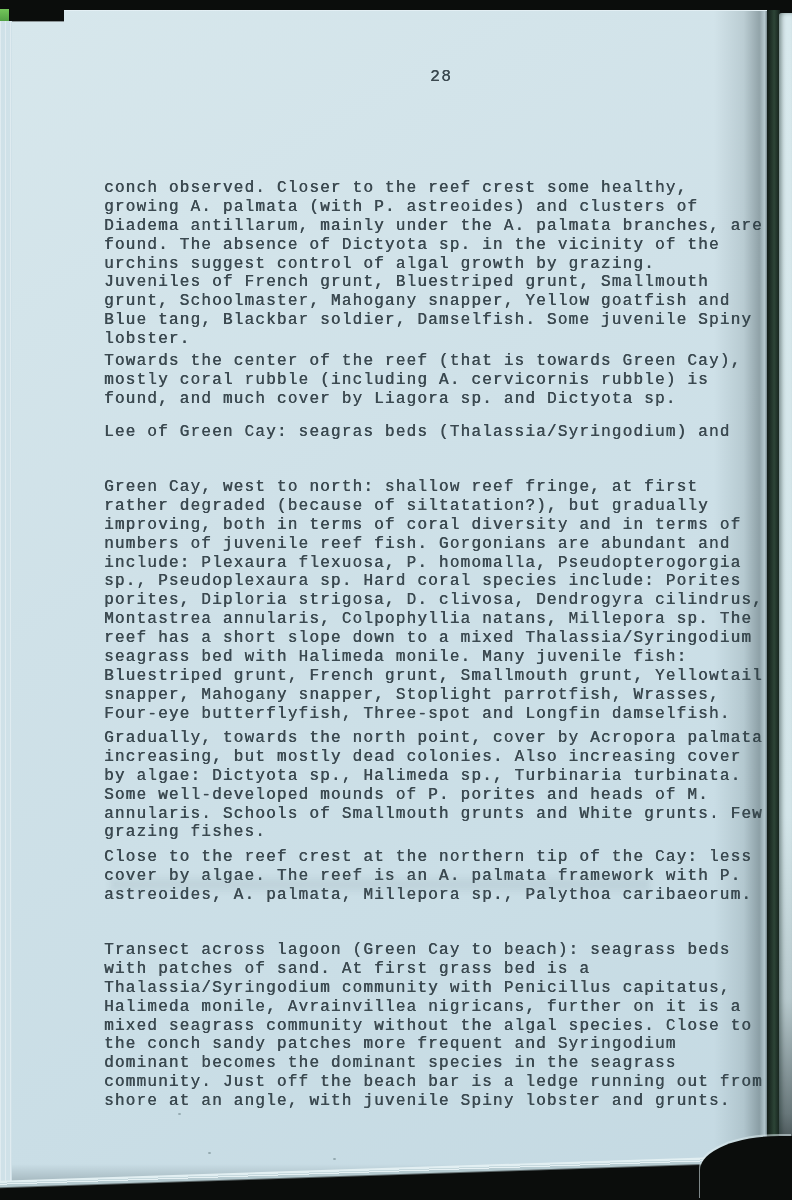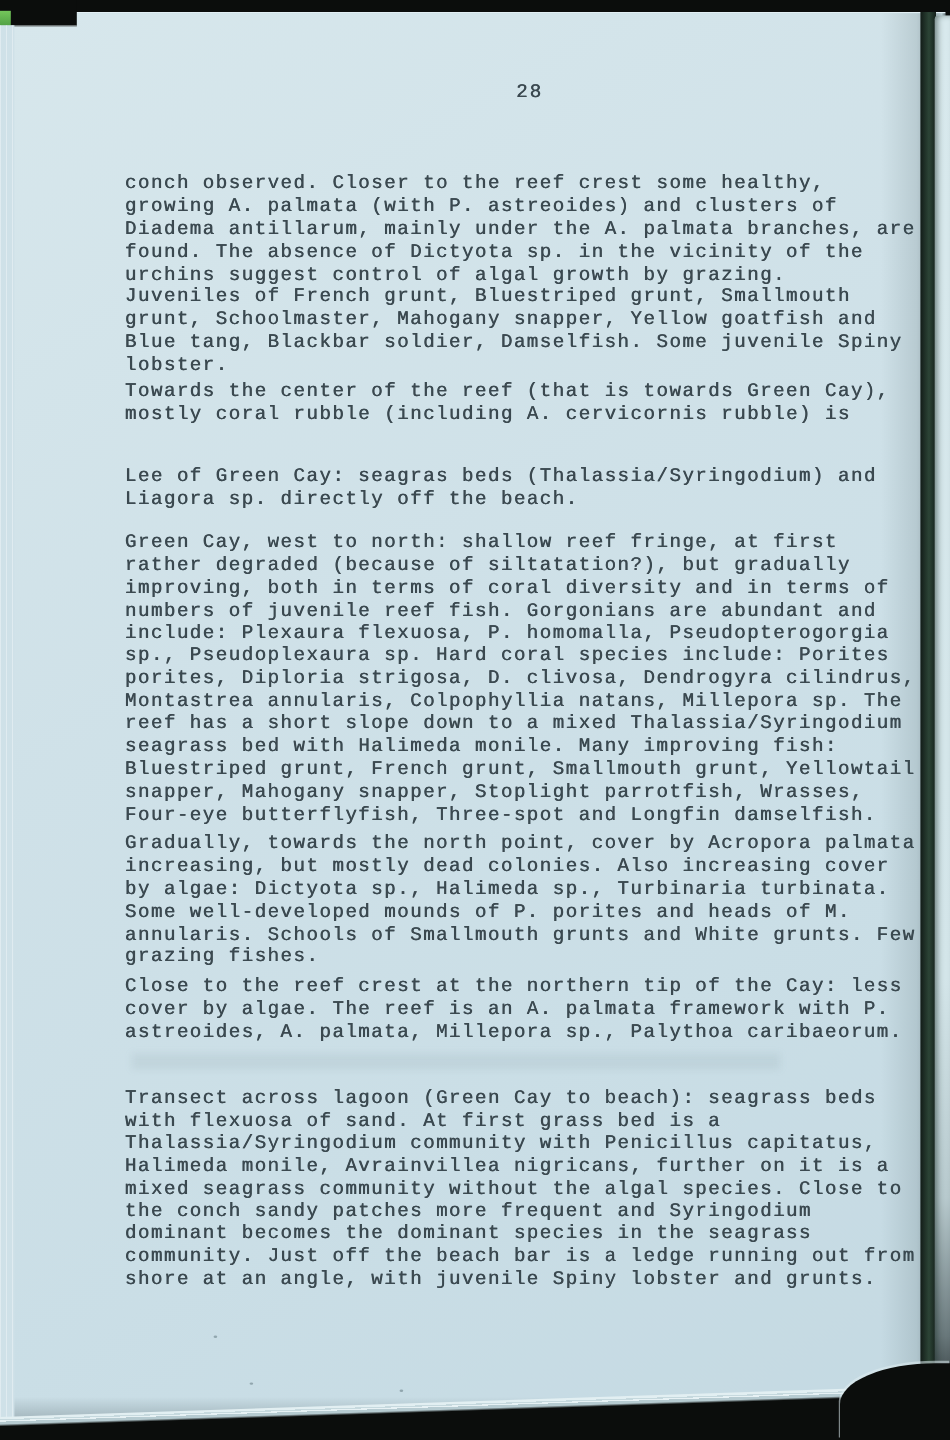--- a/index.html
+++ b/index.html
@@ -5,21 +5,21 @@
   html,body{margin:0;padding:0;background:#0b0d0c;}
   body{width:792px;height:1200px;position:relative;overflow:hidden;
        font-family:"Liberation Mono","DejaVu Sans Mono",monospace;}
 
   .stage{position:absolute;inset:0;}
 
   
   .main-page{position:absolute;left:10px;top:10px;width:758px;height:1177px;
     background:linear-gradient(150deg,#d7e7ec 0%,#cfe1e8 40%,#cadee6 70%,#c4d9e2 100%);
     border-top:1px solid rgba(236,246,249,.75);
-    border-bottom-right-radius:80px 26px;padding-left:20px;}
+    border-bottom-right-radius:80px 26px;}
   
   .main-page::after{content:"";position:absolute;top:0;right:0;width:54px;height:100%;
     background:linear-gradient(to right,rgba(56,78,82,0) 0%,rgba(56,78,82,.15) 55%,
       rgba(43,61,65,.38) 84%,rgba(160,180,185,.55) 94%,rgba(30,44,48,.65) 100%);
     border-bottom-right-radius:80px 26px;pointer-events:none;}
   
   .main-page::before{content:"";position:absolute;bottom:0;left:0;width:100%;height:24px;
     background:linear-gradient(to bottom,rgba(38,54,58,0),rgba(38,54,58,.30));
     border-bottom-right-radius:80px 26px;pointer-events:none;}
 
@@ -54,21 +54,21 @@
   .speck{position:absolute;width:3px;height:2px;background:rgba(62,84,92,.40);border-radius:50%;}
   .speck.s1{left:178px;top:1113px;}
   .speck.s2{left:208px;top:1152px;}
   .speck.s3{left:333px;top:1158px;}
 
   
   .page-number{position:absolute;left:420px;top:57px;font-size:16px;letter-spacing:1.6px;
     color:#3b4950;text-shadow:.4px 0 0 currentColor;}
   .text-block{position:absolute;left:94px;top:0;width:668px;}
   .para{position:absolute;left:0;color:#3b4950;font-size:16px;letter-spacing:1.2px;
-    text-shadow:.4px 0 0 currentColor;}
+    text-shadow:.4px 0 0 currentColor;margin-top:35px;}
   .para .line{white-space:pre;height:18.9px;line-height:18.9px;}
   .para .it{}
   .p1{top:133px}.p2{top:306px}.p3{top:377px}.p4{top:432px}.p5{top:683px}.p6{top:802px}.p7{top:895px}
 </style>
 </head>
 <body>
 
 <div class="stage">
 
   <div class="main-page">
@@ -81,56 +81,56 @@
           <div class="line"><span>found. The absence of </span><span class="it">Dictyota sp.</span><span> in the vicinity of the</span></div>
           <div class="line"><span>urchins suggest control of algal growth by grazing.</span></div>
           <div class="line"><span>Juveniles of French grunt, Bluestriped grunt, Smallmouth</span></div>
           <div class="line"><span>grunt, Schoolmaster, Mahogany snapper, Yellow goatfish and</span></div>
           <div class="line"><span>Blue tang, Blackbar soldier, Damselfish. Some juvenile Spiny</span></div>
           <div class="line"><span>lobster.</span></div>
         </div>
         <div class="para p2">
           <div class="line"><span>Towards the center of the reef (that is towards Green Cay),</span></div>
           <div class="line"><span>mostly coral rubble (including </span><span class="it">A. cervicornis</span><span> rubble) is</span></div>
+          <div class="line"><span>found, and much cover by </span><span class="it">Liagora sp.</span><span> and </span><span class="it">Dictyota sp.</span></div>
         </div>
         <div class="para p3">
           <div class="line"><span>Lee of Green Cay: seagras beds (</span><span class="it">Thalassia/Syringodium</span><span>) and</span></div>
-          <div class="line"><span class="it">Liagora sp.</span><span> directly off the beach.</span></div>
         </div>
         <div class="para p4">
           <div class="line"><span>Green Cay, west to north: shallow reef fringe, at first</span></div>
           <div class="line"><span>rather degraded (because of siltatation?), but gradually</span></div>
           <div class="line"><span>improving, both in terms of coral diversity and in terms of</span></div>
           <div class="line"><span>numbers of juvenile reef fish. Gorgonians are abundant and</span></div>
           <div class="line"><span>include: </span><span class="it">Plexaura flexuosa, P. homomalla, Pseudopterogorgia</span></div>
           <div class="line"><span class="it">sp., Pseudoplexaura sp.</span><span> Hard coral species include: </span><span class="it">Porites</span></div>
           <div class="line"><span class="it">porites, Diploria strigosa, D. clivosa, Dendrogyra cilindrus,</span></div>
           <div class="line"><span class="it">Montastrea annularis, Colpophyllia natans, Millepora sp.</span><span> The</span></div>
           <div class="line"><span>reef has a short slope down to a mixed </span><span class="it">Thalassia/Syringodium</span></div>
-          <div class="line"><span>seagrass bed with </span><span class="it">Halimeda monile</span><span>. Many improving fish:</span></div>
+          <div class="line"><span>seagrass bed with </span><span class="it">Halimeda monile</span><span>. Many juvenile fish:</span></div>
           <div class="line"><span>Bluestriped grunt, French grunt, Smallmouth grunt, Yellowtail</span></div>
           <div class="line"><span>snapper, Mahogany snapper, Stoplight parrotfish, Wrasses,</span></div>
           <div class="line"><span>Four-eye butterflyfish, Three-spot and Longfin damselfish.</span></div>
         </div>
         <div class="para p5">
           <div class="line"><span>Gradually, towards the north point, cover by </span><span class="it">Acropora palmata</span></div>
           <div class="line"><span>increasing, but mostly dead colonies. Also increasing cover</span></div>
           <div class="line"><span>by algae: </span><span class="it">Dictyota sp., Halimeda sp., Turbinaria turbinata.</span></div>
           <div class="line"><span>Some well-developed mounds of </span><span class="it">P. porites</span><span> and heads of </span><span class="it">M.</span></div>
           <div class="line"><span class="it">annularis</span><span>. Schools of Smallmouth grunts and White grunts. Few</span></div>
           <div class="line"><span>grazing fishes.</span></div>
         </div>
         <div class="para p6">
           <div class="line"><span>Close to the reef crest at the northern tip of the Cay: less</span></div>
           <div class="line"><span>cover by algae. The reef is an </span><span class="it">A. palmata</span><span> framework with </span><span class="it">P.</span></div>
           <div class="line"><span class="it">astreoides, A. palmata, Millepora sp., Palythoa caribaeorum.</span></div>
         </div>
         <div class="para p7">
           <div class="line"><span>Transect across lagoon (Green Cay to beach): seagrass beds</span></div>
-          <div class="line"><span>with flexuosa of sand. At first grass bed is a</span></div>
+          <div class="line"><span>with patches of sand. At first grass bed is a</span></div>
           <div class="line"><span class="it">Thalassia/Syringodium</span><span> community with </span><span class="it">Penicillus capitatus</span><span>,</span></div>
           <div class="line"><span class="it">Halimeda monile, Avrainvillea nigricans</span><span>, further on it is a</span></div>
           <div class="line"><span>mixed seagrass community without the algal species. Close to</span></div>
           <div class="line"><span>the conch sandy patches more frequent and </span><span class="it">Syringodium</span></div>
           <div class="line"><span class="it">dominant</span><span> becomes the dominant species in the seagrass</span></div>
           <div class="line"><span>community. Just off the beach bar is a ledge running out from</span></div>
           <div class="line"><span>shore at an angle, with juvenile Spiny lobster and grunts.</span></div>
         </div>
       </div>
   </div>

